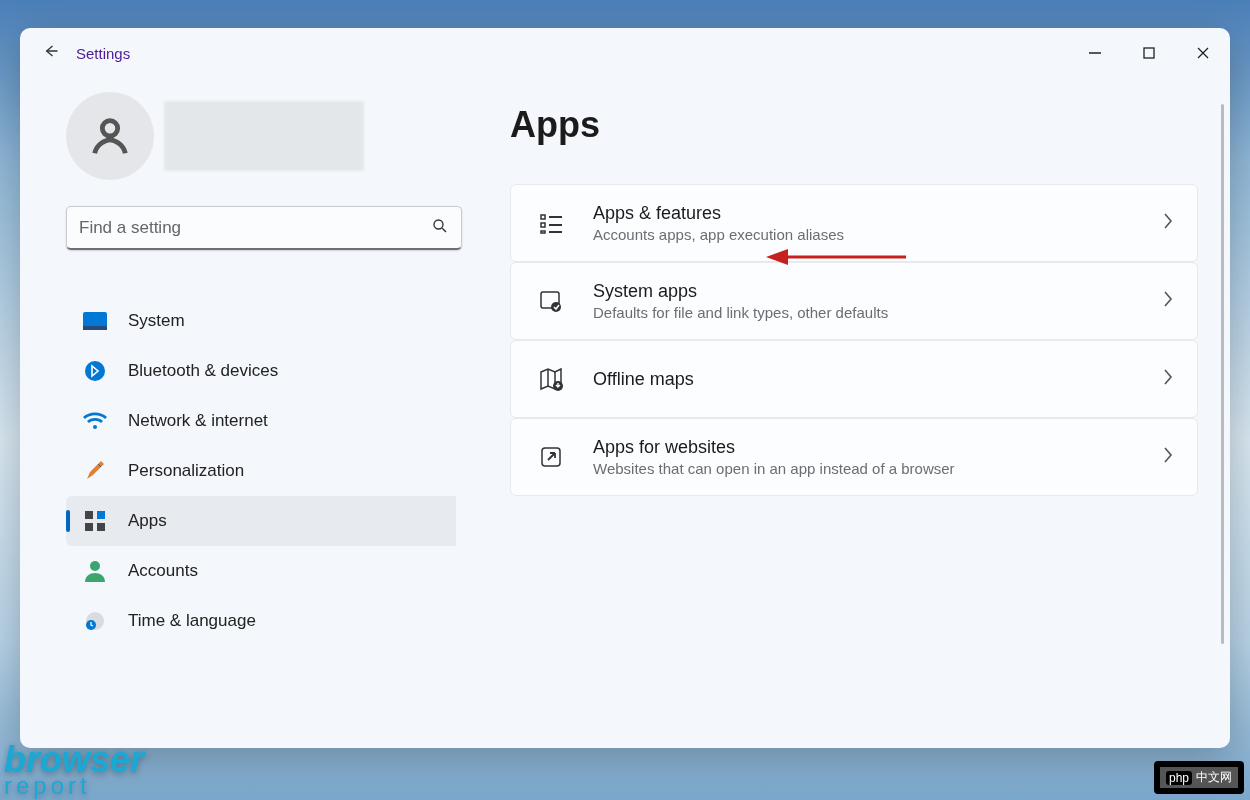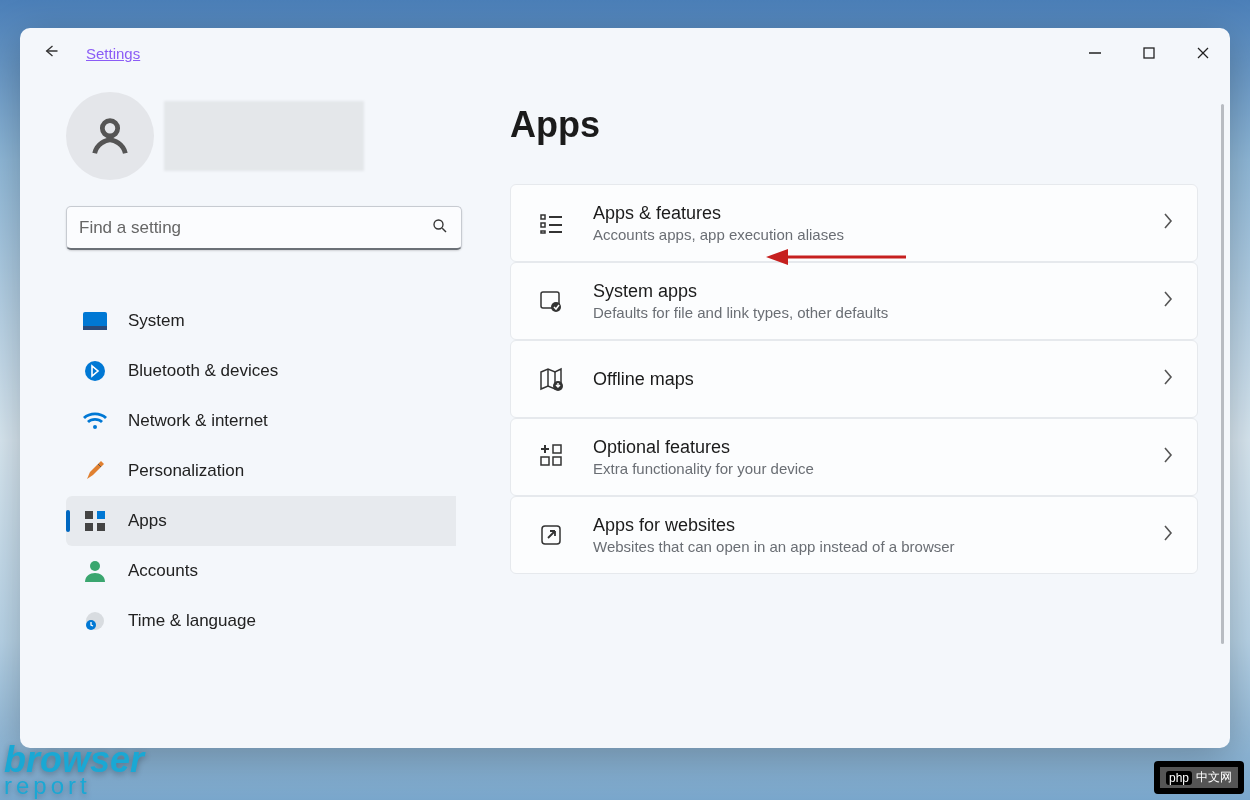--- a/index.html
+++ b/index.html
@@ -8,21 +8,21 @@
     background: linear-gradient(180deg,#4b7fb8 0%, #8fb8d8 20%, #d9e8f2 55%, #b8d4e8 80%, #7aa7cc 100%);
     position: relative; overflow: hidden;
   }
   .window {
     position: absolute; left: 20px; top: 28px; width: 1210px; height: 720px;
     background: #f4f7fb; border-radius: 10px; box-shadow: 0 10px 40px rgba(0,0,0,.25);
     display: flex; flex-direction: column; overflow: hidden;
   }
   .titlebar { height: 50px; display: flex; align-items: center; }
   .back { width: 40px; text-align: center; margin-left: 10px; color:#333; }
-  .title { margin-left: 16px; font-size: 15px; color:#8b5cf6;text-decoration:underline; }
+  .title { margin-left: 6px; font-size: 15px; color:#4c1d95; }
   .winctrl { margin-left: auto; display: flex; }
   .winctrl div { width: 54px; height: 50px; display:flex;align-items:center;justify-content:center; font-size:14px; color:#222;}
   .body { flex:1; display:flex; overflow:hidden; }
   .sidebar { width: 460px; padding: 0 24px 0 46px; display:flex; flex-direction:column; overflow:hidden;}
   .user { display:flex; align-items:center; margin-top:14px; margin-bottom:26px;}
   .avatar { width:88px;height:88px;border-radius:50%;background:#e4e6ea;display:flex;align-items:center;justify-content:center;}
   .avatar svg{width:46px;height:46px;stroke:#555;fill:none;stroke-width:2.5;}
   .user-blur{ width:200px;height:70px;margin-left:10px;background:#e4e7ea;filter:blur(1px);}
   .search { display:flex;align-items:center;border:1px solid #c7cbd1;border-bottom:2px solid #6b7077;border-radius:5px;height:44px;padding:0 12px;background:#fbfcfe;margin-bottom:46px;box-shadow:0 1px 2px rgba(0,0,0,.15);width:396px;}
   .search input{flex:1;border:none;outline:none;background:transparent;font-size:17px;color:#666;}
@@ -229,37 +229,20 @@
               </svg>
             </span>
           <div class="card-body">
             <div class="card-title">Offline maps</div>
           </div>
           <span class="chev"><svg width="14" height="20" viewBox="0 0 14 20" fill="none" stroke="#555" stroke-width="1.6">
                 <path d="M4 3l6 7-6 7"></path>
               </svg></span>
         </div>
 
-        <div class="card">
-          <span class="card-icon">
-              <svg viewBox="0 0 28 28">
-                <rect x="4" y="14" width="8" height="8"></rect>
-                <rect x="16" y="14" width="8" height="8"></rect>
-                <rect x="16" y="2" width="8" height="8"></rect>
-                <path d="M8 2v8M4 6h8" stroke-width="2"></path>
-              </svg>
-            </span>
-          <div class="card-body">
-            <div class="card-title">Optional features</div>
-            <div class="card-sub">Extra functionality for your device</div>
-          </div>
-          <span class="chev"><svg width="14" height="20" viewBox="0 0 14 20" fill="none" stroke="#555" stroke-width="1.6">
-                <path d="M4 3l6 7-6 7"></path>
-              </svg></span>
-        </div>
 
         <div class="card">
           <span class="card-icon">
               <svg viewBox="0 0 28 28">
                 <rect x="5" y="5" width="18" height="18" rx="3"></rect>
                 <path d="M11 17l7-7m0 0h-5m5 0v5" stroke-width="1.8"></path>
               </svg>
             </span>
           <div class="card-body">
             <div class="card-title">Apps for websites</div>

